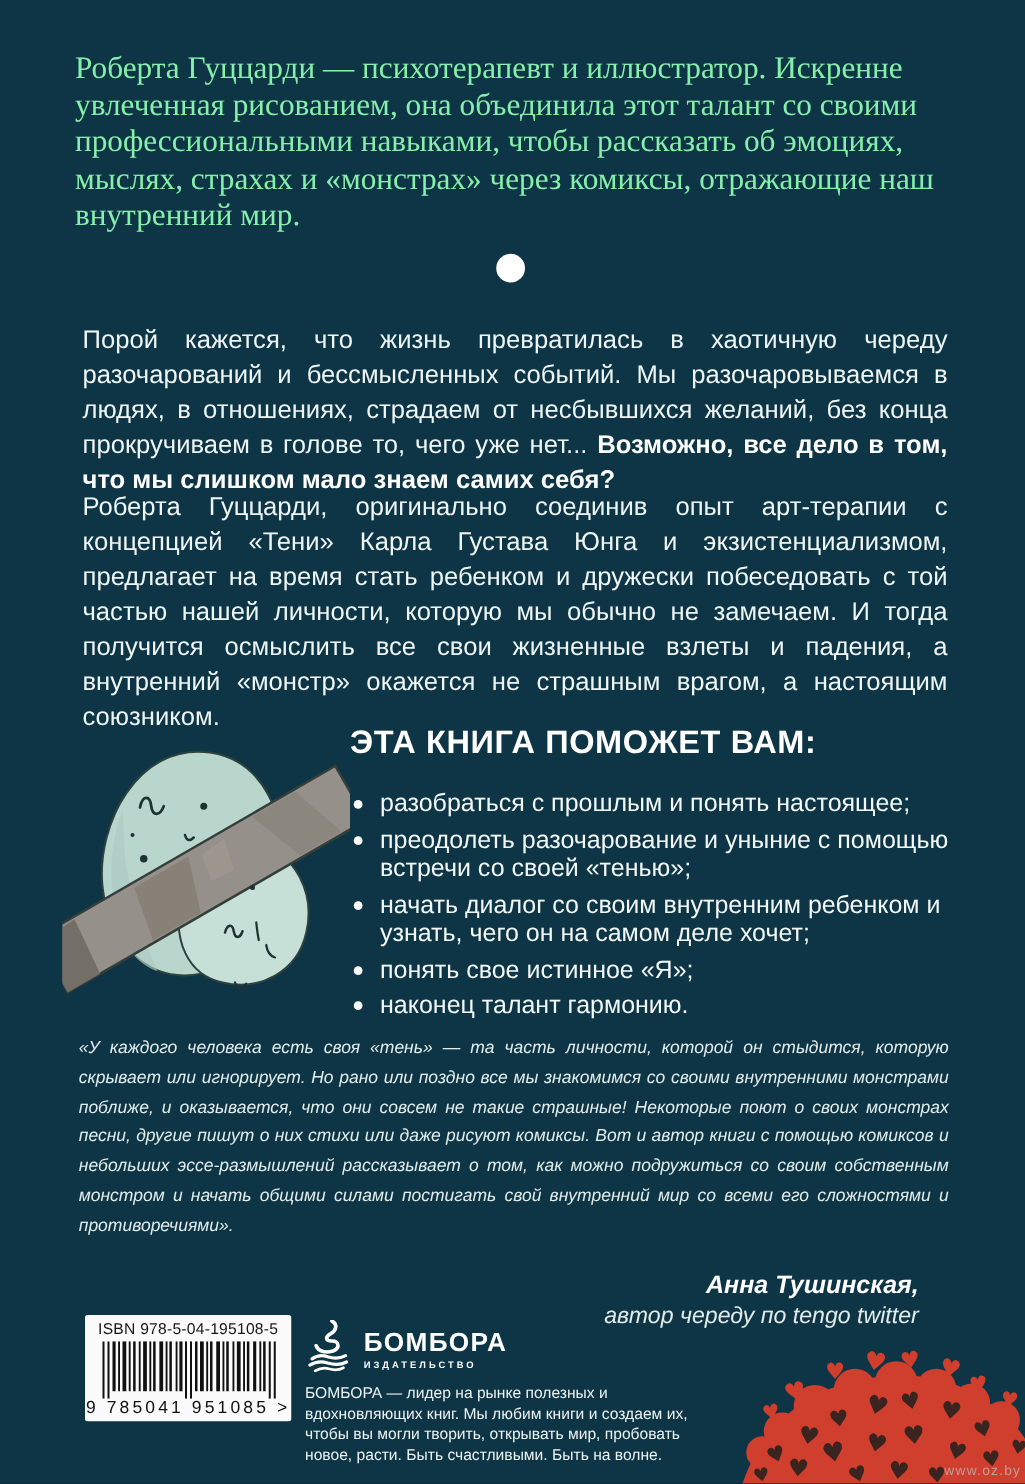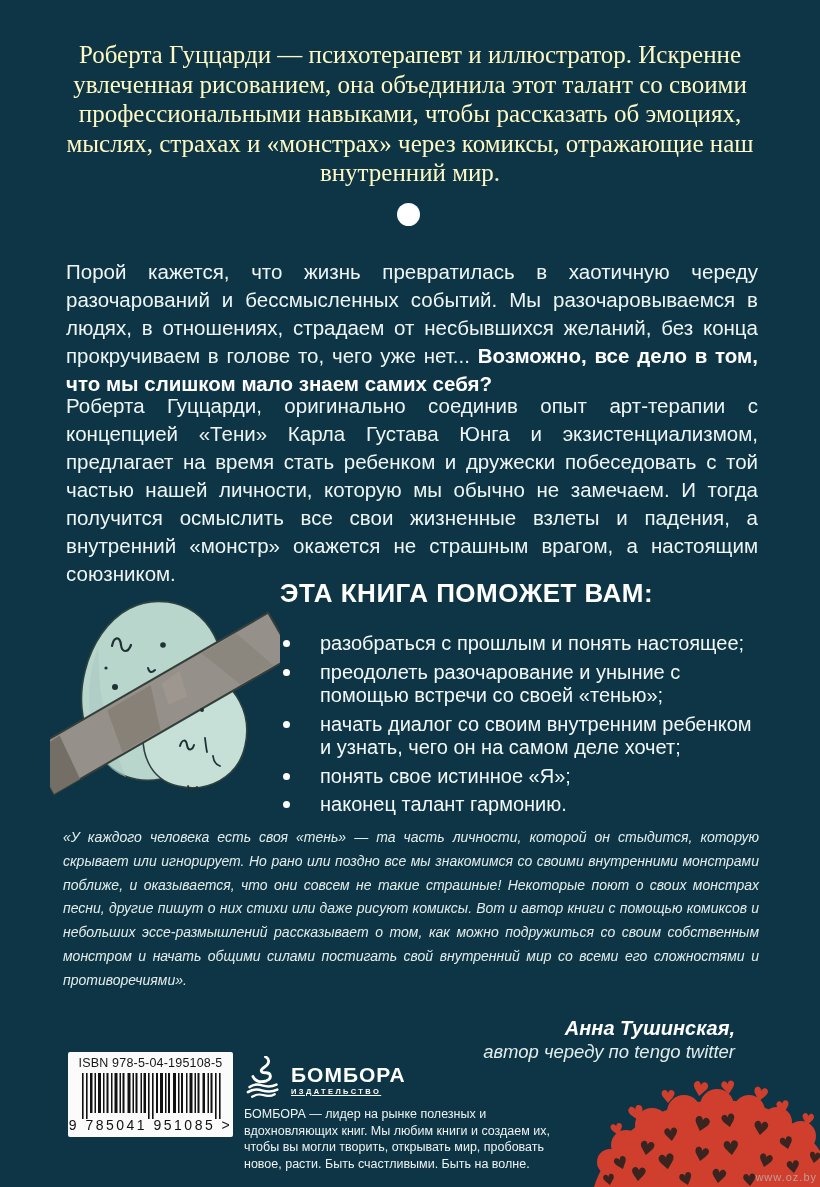--- a/index.html
+++ b/index.html
@@ -8,21 +8,21 @@
     width:820px;height:1187px;
     background:#0e3545;
     overflow:hidden;
     font-family:"Liberation Sans", sans-serif;
   }
   
   .intro{
     position:absolute;left:60px;top:40px;width:700px;
     font-family:"Liberation Serif", serif;
     font-size:25px;line-height:29.5px;
-    color:#fef9c3;text-align:center;
+    color:#86efac;
   }
   .dot-divider{
     position:absolute;left:397px;top:203px;width:23px;height:23px;
     border-radius:50%;background:#ffffff;
   }
   .body-para{
     position:absolute;left:66px;width:692px;
     font-size:20.5px;line-height:28px;color:#eef6f5;
     text-align:justify;margin:0;
   }
@@ -30,21 +30,21 @@
   .p1 strong{color:#ffffff;font-weight:bold;}
   .p2{top:392px;}
   
   .benefits{position:absolute;left:280px;top:578px;width:480px;}
   .benefits h2{
     margin:0 0 24px 0;font-size:26px;line-height:30px;
     color:#ffffff;letter-spacing:.5px;font-weight:bold;
   }
   .benefits ul{list-style:none;margin:0;padding:0;}
   .benefits li{
-    position:relative;padding-left:40px;margin-bottom:5px;
+    position:relative;padding-left:24px;margin-bottom:5px;
     font-size:20px;line-height:23.5px;color:#f2f8f7;
   }
   .benefits li::before{
     content:"";position:absolute;left:3px;top:8px;
     width:7px;height:7px;border-radius:50%;background:#ffffff;
   }
   .monster{position:absolute;left:50px;top:588px;width:230px;height:215px;}
   
   .quote{
     position:absolute;left:63px;top:826px;width:696px;margin:0;
@@ -61,21 +61,21 @@
   }
   .barcode-box .isbn{
     font-size:12.5px;line-height:15px;color:#161616;margin-top:4px;letter-spacing:.2px;
   }
   .barcode-box svg{display:block;margin:2px auto 0;}
   .barcode-box .digits{
     font-size:14px;line-height:15px;color:#111;letter-spacing:2.5px;margin-top:-1px;
   }
   .logo-row{position:absolute;left:244px;top:1056px;display:flex;align-items:center;gap:9px;}
   .logo-text .name{font-size:21px;font-weight:bold;color:#ffffff;letter-spacing:1px;line-height:24px;margin-top:4px;}
-  .logo-text .sub{font-size:7.5px;font-weight:bold;color:#ffffff;letter-spacing:2.4px;line-height:9px;text-decoration:underline;}
+  .logo-text .sub{font-size:7.5px;font-weight:bold;color:#ffffff;letter-spacing:2.4px;line-height:9px;}
   .pub-text{
     position:absolute;left:244px;top:1106px;width:338px;
     font-size:12.5px;line-height:16.5px;color:#edf3f2;
   }
   .coral{position:absolute;right:0;bottom:0;width:252px;height:122px;}
   .watermark{
     position:absolute;right:3px;bottom:4px;
     font-size:11px;color:#b9bdbd;opacity:.75;letter-spacing:1px;
   }
 </style>

